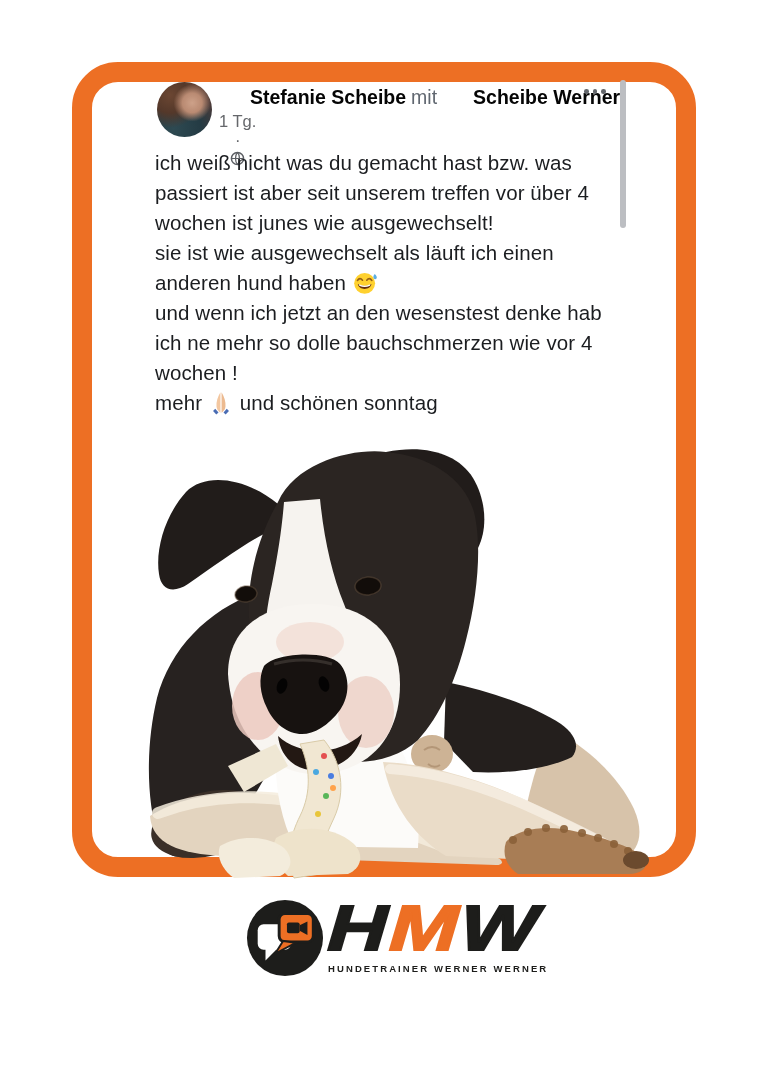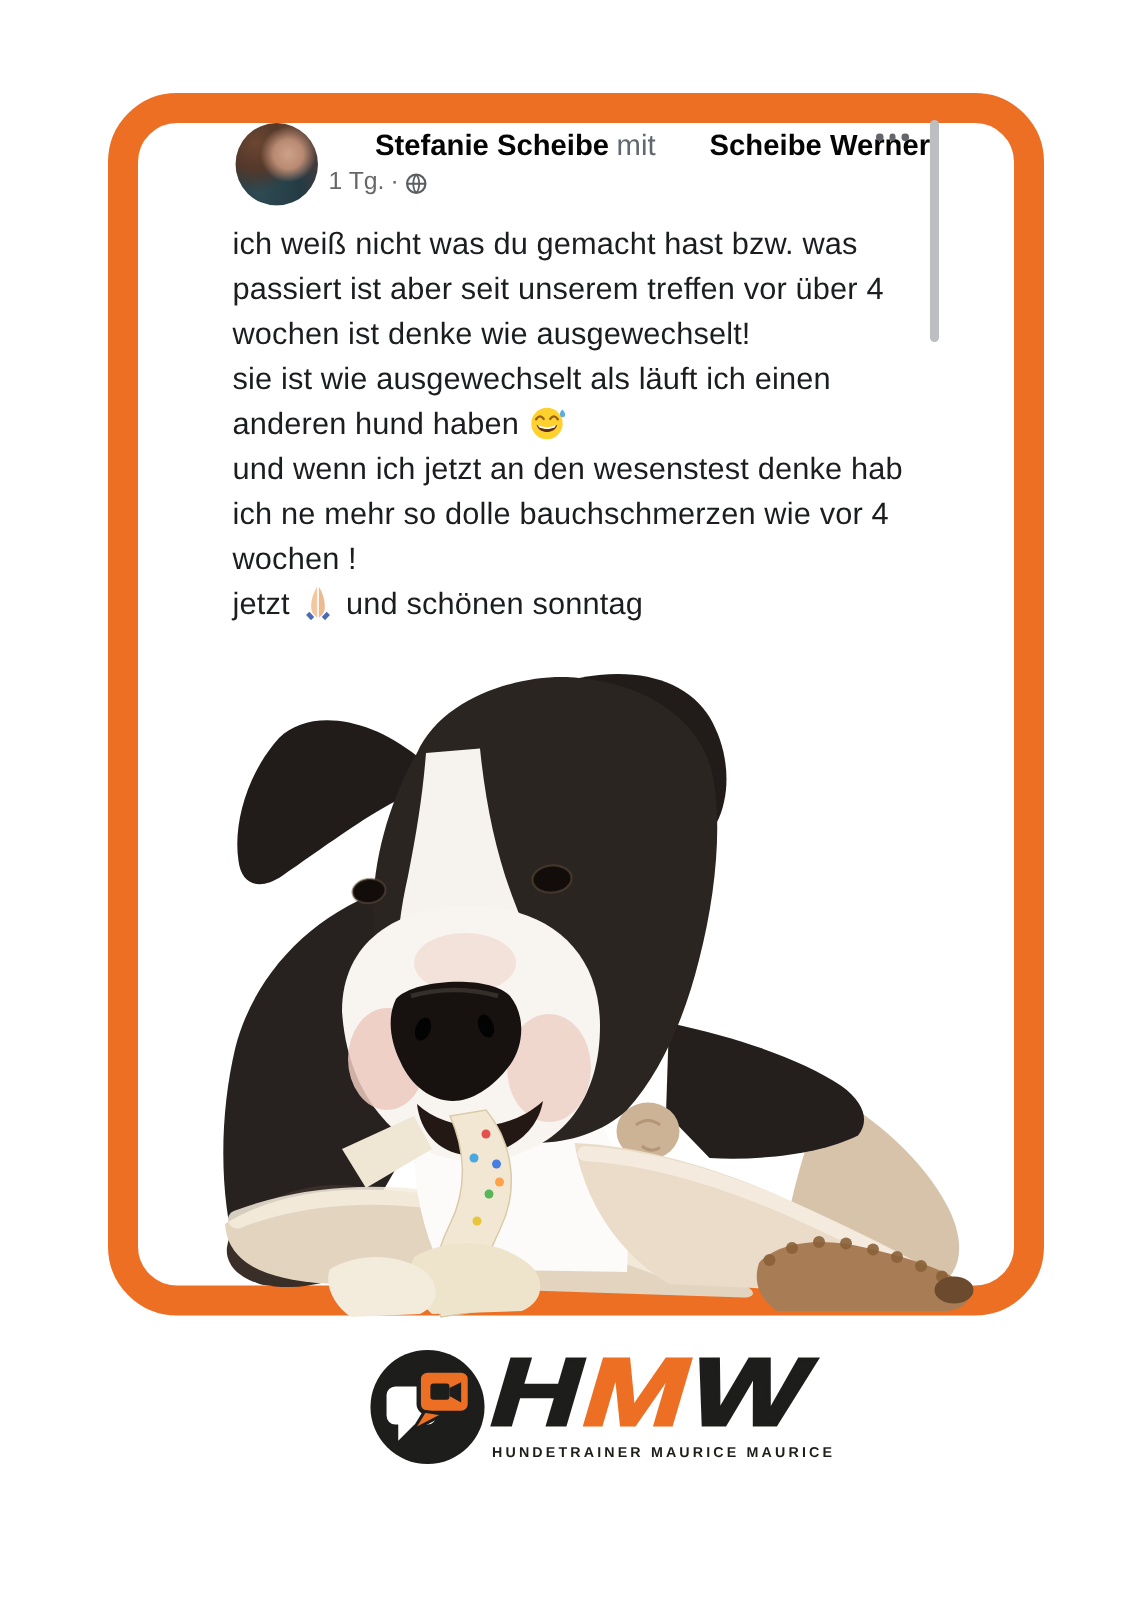--- a/index.html
+++ b/index.html
@@ -10,21 +10,21 @@
   
   .avatar{position:absolute;left:157px;top:82px;width:55px;height:55px;border-radius:50%;
           background:
             radial-gradient(circle at 64% 38%, #cda189 0%, #b98a72 20%, rgba(0,0,0,0) 38%),
             radial-gradient(circle at 24% 24%, #6b4632 0%, #54382a 30%, rgba(0,0,0,0) 55%),
             radial-gradient(circle at 30% 85%, #2e4a52 0%, #243b44 45%, rgba(0,0,0,0) 70%),
             linear-gradient(145deg,#7a5a48 0%,#6b4a3c 35%,#4a3a38 62%,#313a42 100%);}
   .name-line{position:absolute;left:219px;top:86px;width:380px;font-size:19.5px;color:#050505;white-space:nowrap;}
   .name-line .nm{font-weight:bold;margin-left:31px;}
   .name-line .mid{color:#606770;margin:12px 5px;}
-  .meta-line{position:absolute;left:219px;top:112px;font-size:16.5px;color:#65676b;display:flex;align-items:center;}
+  .meta-line{position:absolute;left:219px;top:112px;font-size:16.5px;color:#65676b;display:flex;align-items:center;flex-direction:column;}
   .meta-line .sep{margin:0 4px;}
   .globe{width:15px;height:15px;margin-top:1px;}
   .dots{position:absolute;left:584px;top:89px;display:flex;gap:4px;cursor:pointer;}
   .dots i{width:4.6px;height:4.6px;border-radius:50%;background:#63666b;display:block;}
   .scrollbar{position:absolute;left:620px;top:80px;width:6px;height:148px;border-radius:3px;background:#bcbec2;}
   
   .body-text{position:absolute;left:155px;top:148px;width:505px;font-size:20.5px;line-height:30px;
              color:#1b1d20;letter-spacing:0.1px;}
   .bline{white-space:nowrap;height:30px;}
   .emoji{width:26px;height:26px;vertical-align:-6px;}
@@ -86,29 +86,29 @@
       <i></i>
       <i></i>
       <i></i>
     </div>
 
   <div class="scrollbar"></div>
 
   <div class="body-text" id="body-lines">
       <div class="bline"><span>ich weiß nicht was du gemacht hast bzw. was</span></div>
       <div class="bline"><span>passiert ist aber seit unserem treffen vor über 4</span></div>
-      <div class="bline"><span>wochen ist denke wie ausgewechselt!</span></div>
+      <div class="bline"><span>wochen ist junes wie ausgewechselt!</span></div>
       <div class="bline"><span>sie ist wie ausgewechselt als läuft ich einen</span></div>
       <div class="bline"><span>anderen hund haben </span><svg class="emoji">
           <use href="#em-laugh-sweat"></use>
         </svg></div>
       <div class="bline"><span>und wenn ich jetzt an den wesenstest denke hab</span></div>
       <div class="bline"><span>ich ne mehr so dolle bauchschmerzen wie vor 4</span></div>
       <div class="bline"><span>wochen !</span></div>
-      <div class="bline"><span>jetzt </span><svg class="emoji">
+      <div class="bline"><span>mehr </span><svg class="emoji">
           <use href="#em-pray"></use>
         </svg><span> und schönen sonntag</span></div>
     </div>
 
   <svg class="dog" viewBox="0 0 540 440">
     <g>
       <path d="M425,285 C462,305 492,335 506,365 C516,388 512,406 496,414 C470,422 438,424 413,420 L395,378 C402,344 410,312 425,285 Z" fill="#d7c3aa"></path>
       <path d="M318,238 C365,248 406,262 433,280 C448,291 452,303 444,313 C420,325 380,330 345,328 L316,298 Z" fill="#241f1d"></path>
       <path d="M132,148 C82,164 42,204 29,254 C18,300 18,354 30,394 C36,412 50,418 63,408 C76,398 91,391 106,387 L140,328 Z" fill="#272220"></path>
       <ellipse cx="80" cy="380" rx="58" ry="32" transform="rotate(-14 80 380)" fill="#3a2f28"></ellipse>
@@ -173,17 +173,17 @@
       <circle cx="40" cy="40" r="39" fill="#1d1d1b"></circle>
       <rect x="12" y="26" width="34" height="26" rx="6" fill="#ffffff"></rect>
       <path d="M20,50 L20,63 L33,50 Z" fill="#ffffff"></path>
       <rect x="34" y="15" width="35" height="29" rx="6" fill="#ED6F24" stroke="#1d1d1b" stroke-width="3"></rect>
       <path d="M38,43 L30,56 L51,45 Z" fill="#ED6F24" stroke="#1d1d1b" stroke-width="2"></path>
       <rect x="42" y="24" width="13" height="11" rx="2" fill="#1d1d1b"></rect>
       <path d="M55,27 L63,23 L63,37 L55,32.5 Z" fill="#1d1d1b"></path>
     </svg>
     <div class="logo-textcol">
       <div class="hmw" id="hmw"><span style="color: rgb(29, 29, 27);">H</span><span style="color: rgb(237, 111, 36);">M</span><span style="color: rgb(29, 29, 27);">W</span></div>
-      <div class="tagline">HUNDETRAINER MAURICE MAURICE</div>
+      <div class="tagline">HUNDETRAINER WERNER WERNER</div>
     </div>
   </div>
 
 </div>
 
 </body></html>

